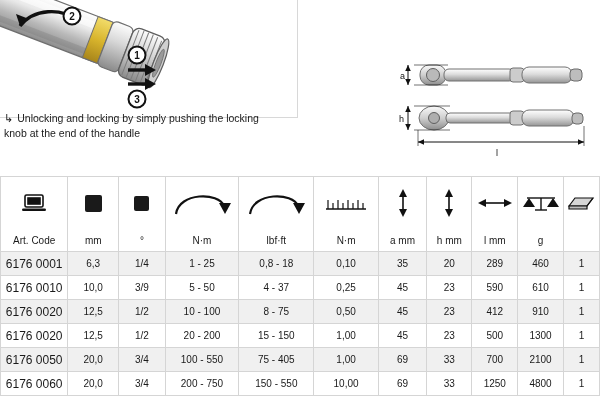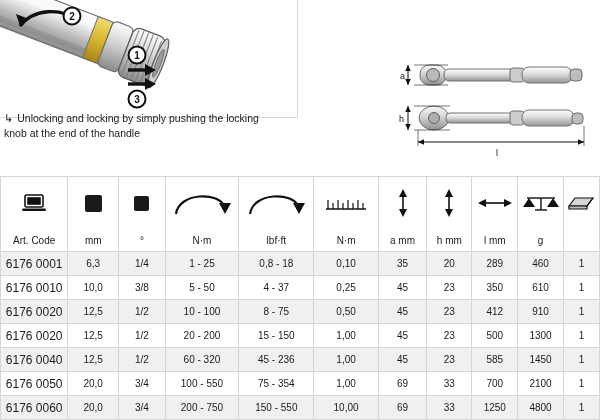--- a/index.html
+++ b/index.html
@@ -342,27 +342,27 @@
         <td>0,10</td>
         <td>35</td>
         <td>20</td>
         <td>289</td>
         <td>460</td>
         <td>1</td>
       </tr>
       <tr>
         <td class="code">6176 0010</td>
         <td>10,0</td>
-        <td>3/8</td>
+        <td>3/9</td>
         <td>5 - 50</td>
         <td>4 - 37</td>
         <td>0,25</td>
         <td>45</td>
         <td>23</td>
-        <td>350</td>
+        <td>590</td>
         <td>610</td>
         <td>1</td>
       </tr>
       <tr>
         <td class="code">6176 0020</td>
         <td>12,5</td>
         <td>1/2</td>
         <td>10 - 100</td>
         <td>8 - 75</td>
         <td>0,50</td>
@@ -379,38 +379,25 @@
         <td>20 - 200</td>
         <td>15 - 150</td>
         <td>1,00</td>
         <td>45</td>
         <td>23</td>
         <td>500</td>
         <td>1300</td>
         <td>1</td>
       </tr>
       <tr>
-        <td class="code">6176 0040</td>
-        <td>12,5</td>
-        <td>1/2</td>
-        <td>60 - 320</td>
-        <td>45 - 236</td>
-        <td>1,00</td>
-        <td>45</td>
-        <td>23</td>
-        <td>585</td>
-        <td>1450</td>
-        <td>1</td>
-      </tr>
-      <tr>
         <td class="code">6176 0050</td>
         <td>20,0</td>
         <td>3/4</td>
         <td>100 - 550</td>
-        <td>75 - 354</td>
+        <td>75 - 405</td>
         <td>1,00</td>
         <td>69</td>
         <td>33</td>
         <td>700</td>
         <td>2100</td>
         <td>1</td>
       </tr>
       <tr>
         <td class="code">6176 0060</td>
         <td>20,0</td>

